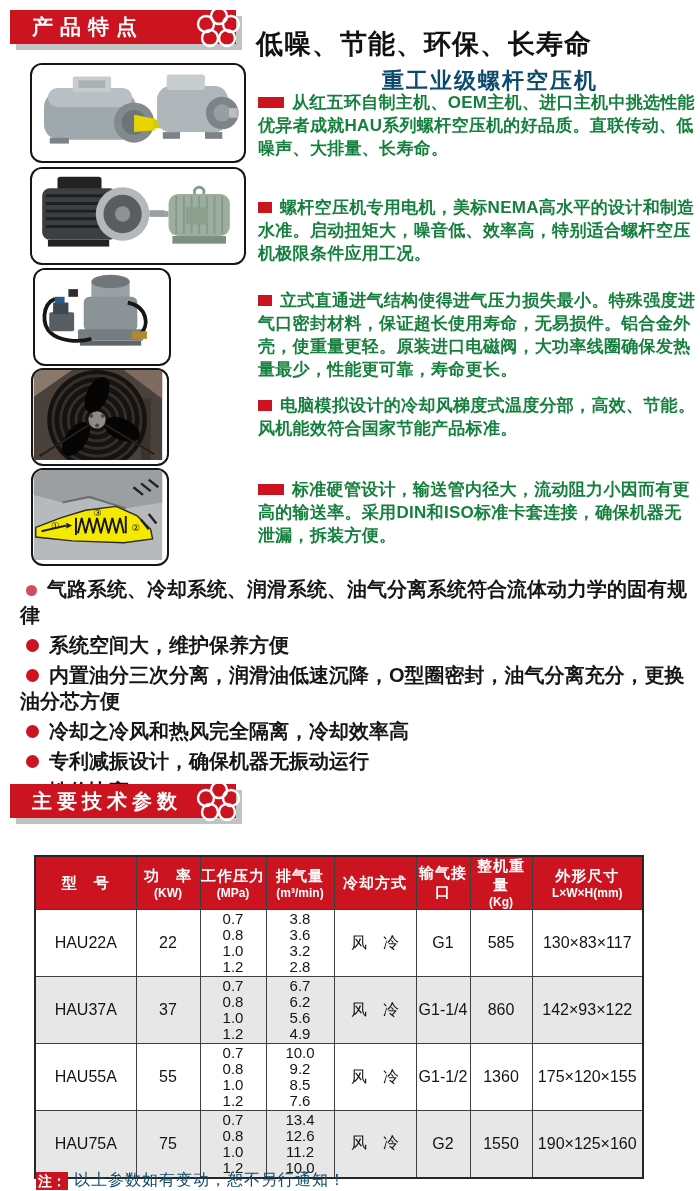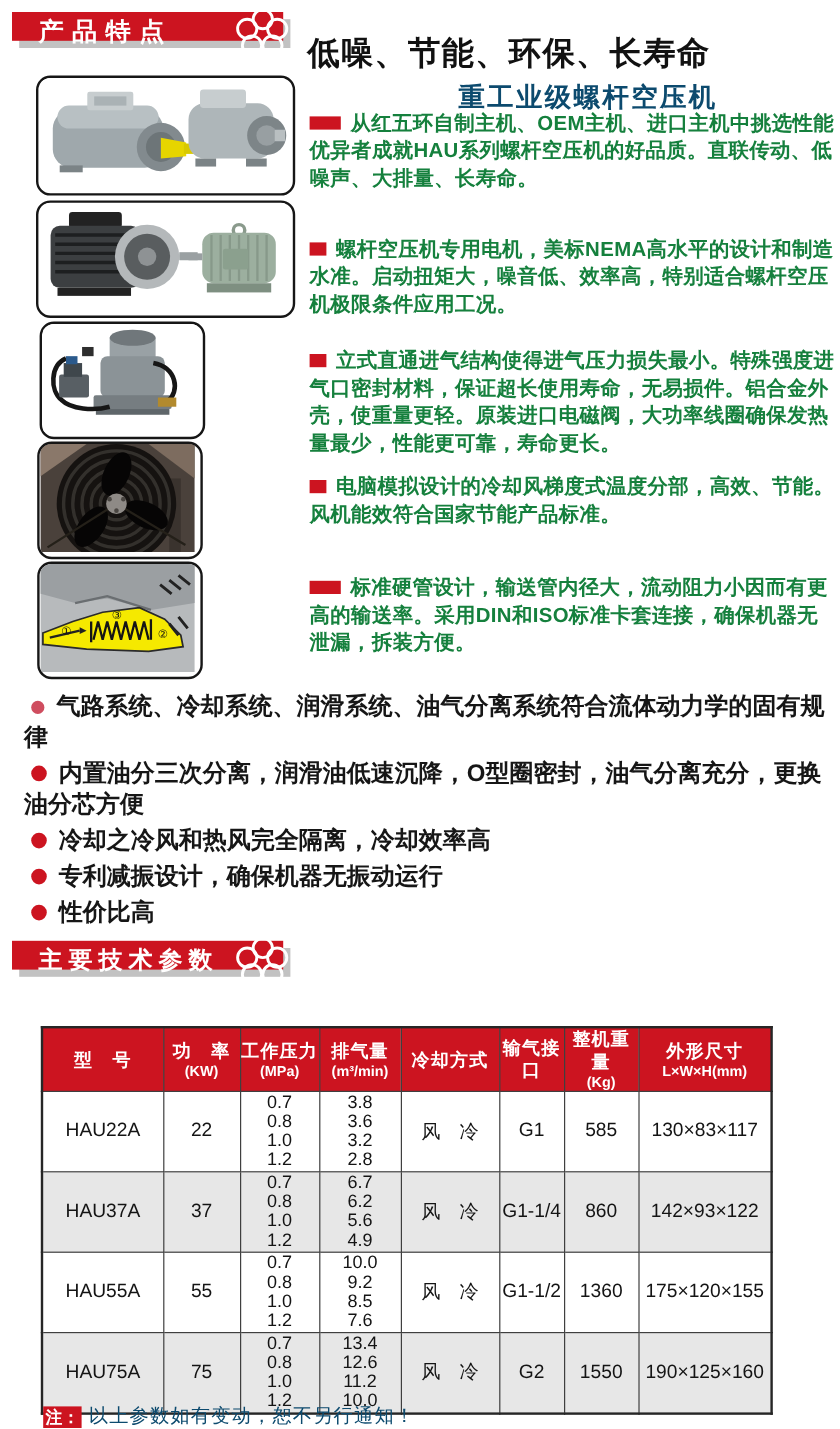--- a/index.html
+++ b/index.html
@@ -1,20 +1,20 @@
 <!DOCTYPE html>
 <html><head>
 <meta charset="utf-8">
 <style>
   html,body{margin:0;padding:0;background:#ffffff;}
   .page{position:relative;width:700px;height:1191px;background:#fff;overflow:hidden;
         font-family:"Liberation Sans", sans-serif;color:#1a1a1a;}
 
   
-  .banner{position:absolute;left:10px;width:226px;height:24px;background:#cc1420;
+  .banner{position:absolute;left:10px;width:226px;height:34px;background:#cc1420;
           box-shadow:6px 6px 0 #c2c2c2;}
   .banner .banner-text{display:block;color:#fff;font-weight:bold;font-size:21px;
           line-height:34px;padding-left:22px;letter-spacing:7px;white-space:nowrap;}
   .banner svg.flower{position:absolute;right:-6px;top:-5px;overflow:visible;}
   .banner2{top:784px;}
   .banner1{top:10px;}
   .banner2 .banner-text{letter-spacing:5px;font-size:20px;}
 
   
   .headline{position:absolute;left:256px;top:16px;width:438px;}
@@ -194,20 +194,21 @@
   </div>
 
   <p class="feat f1"><span class="sq wide"></span><span>从红五环自制主机、OEM主机、进口主机中挑选性能优异者成就HAU系列螺杆空压机的好品质。直联传动、低噪声、大排量、长寿命。</span></p>
   <p class="feat f2"><span class="sq"></span><span>螺杆空压机专用电机，美标NEMA高水平的设计和制造水准。启动扭矩大，噪音低、效率高，特别适合螺杆空压机极限条件应用工况。</span></p>
   <p class="feat f3"><span class="sq"></span><span>立式直通进气结构使得进气压力损失最小。特殊强度进气口密封材料，保证超长使用寿命，无易损件。铝合金外壳，使重量更轻。原装进口电磁阀，大功率线圈确保发热量最少，性能更可靠，寿命更长。</span></p>
   <p class="feat f4"><span class="sq"></span><span>电脑模拟设计的冷却风梯度式温度分部，高效、节能。风机能效符合国家节能产品标准。</span></p>
   <p class="feat f5"><span class="sq wide"></span><span>标准硬管设计，输送管内径大，流动阻力小因而有更高的输送率。采用DIN和ISO标准卡套连接，确保机器无泄漏，拆装方便。</span></p>
 
   <div class="bullets">
     <div class="bullet-item"><span class="dot small"></span><span>气路系统、冷却系统、润滑系统、油气分离系统符合流体动力学的固有规律</span></div>
+    <div class="bullet-item"><span class="dot"></span><span>系统空间大，维护保养方便</span></div>
     <div class="bullet-item"><span class="dot"></span><span>内置油分三次分离，润滑油低速沉降，O型圈密封，油气分离充分，更换油分芯方便</span></div>
     <div class="bullet-item"><span class="dot"></span><span>冷却之冷风和热风完全隔离，冷却效率高</span></div>
     <div class="bullet-item"><span class="dot"></span><span>专利减振设计，确保机器无振动运行</span></div>
     <div class="bullet-item"><span class="dot"></span><span>性价比高</span></div>
   </div>
 
   <div class="banner banner2">
     <span class="banner-text">主要技术参数</span>
     <svg class="flower" width="46" height="44" viewBox="0 0 46 44">
       <g fill="none" stroke="#ffffff" stroke-width="2.4">

